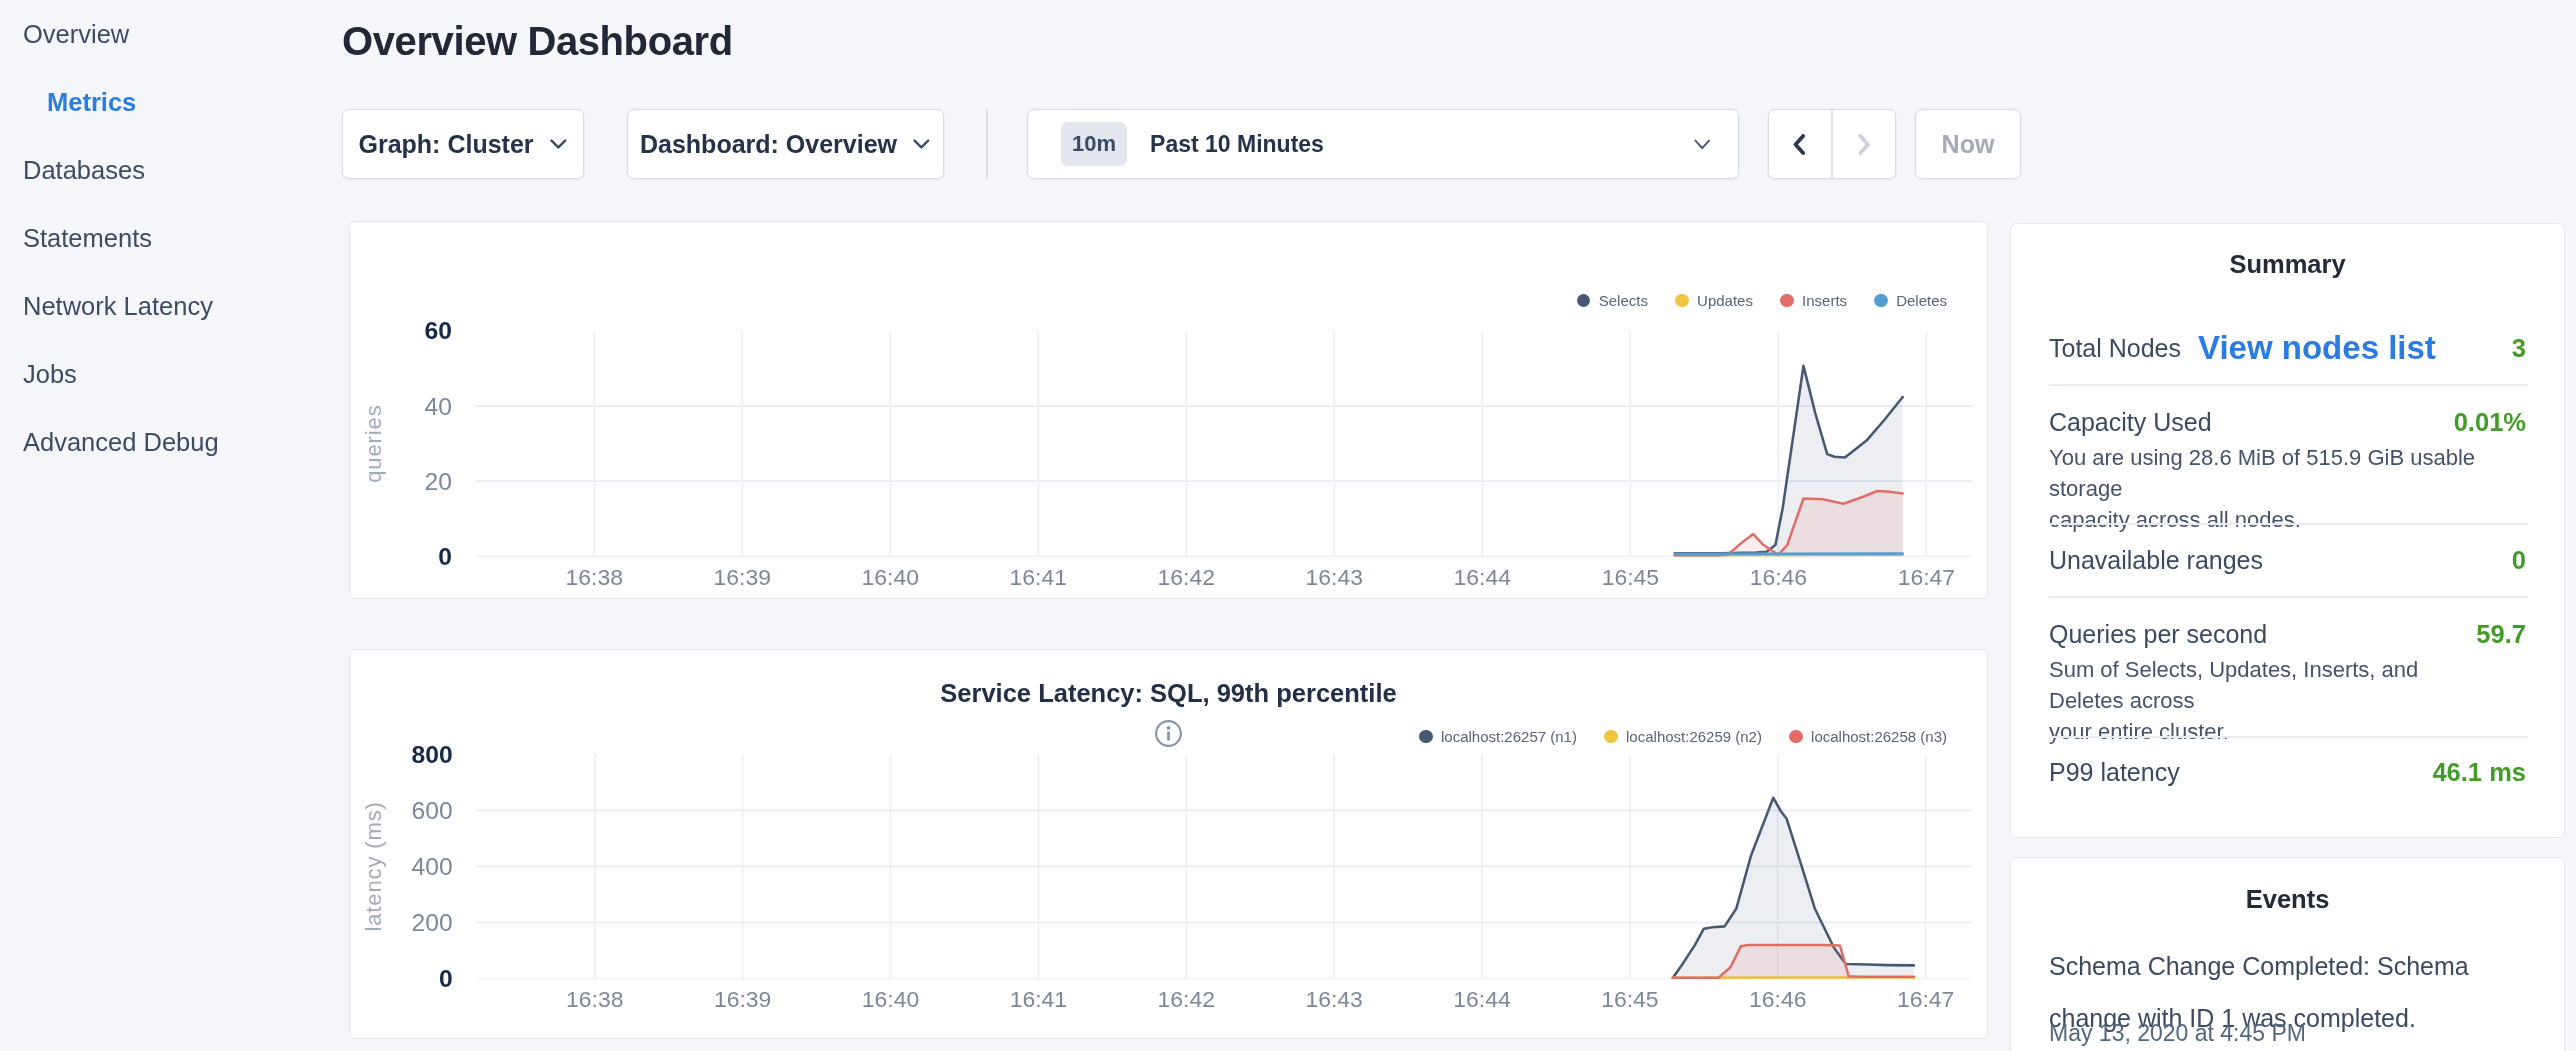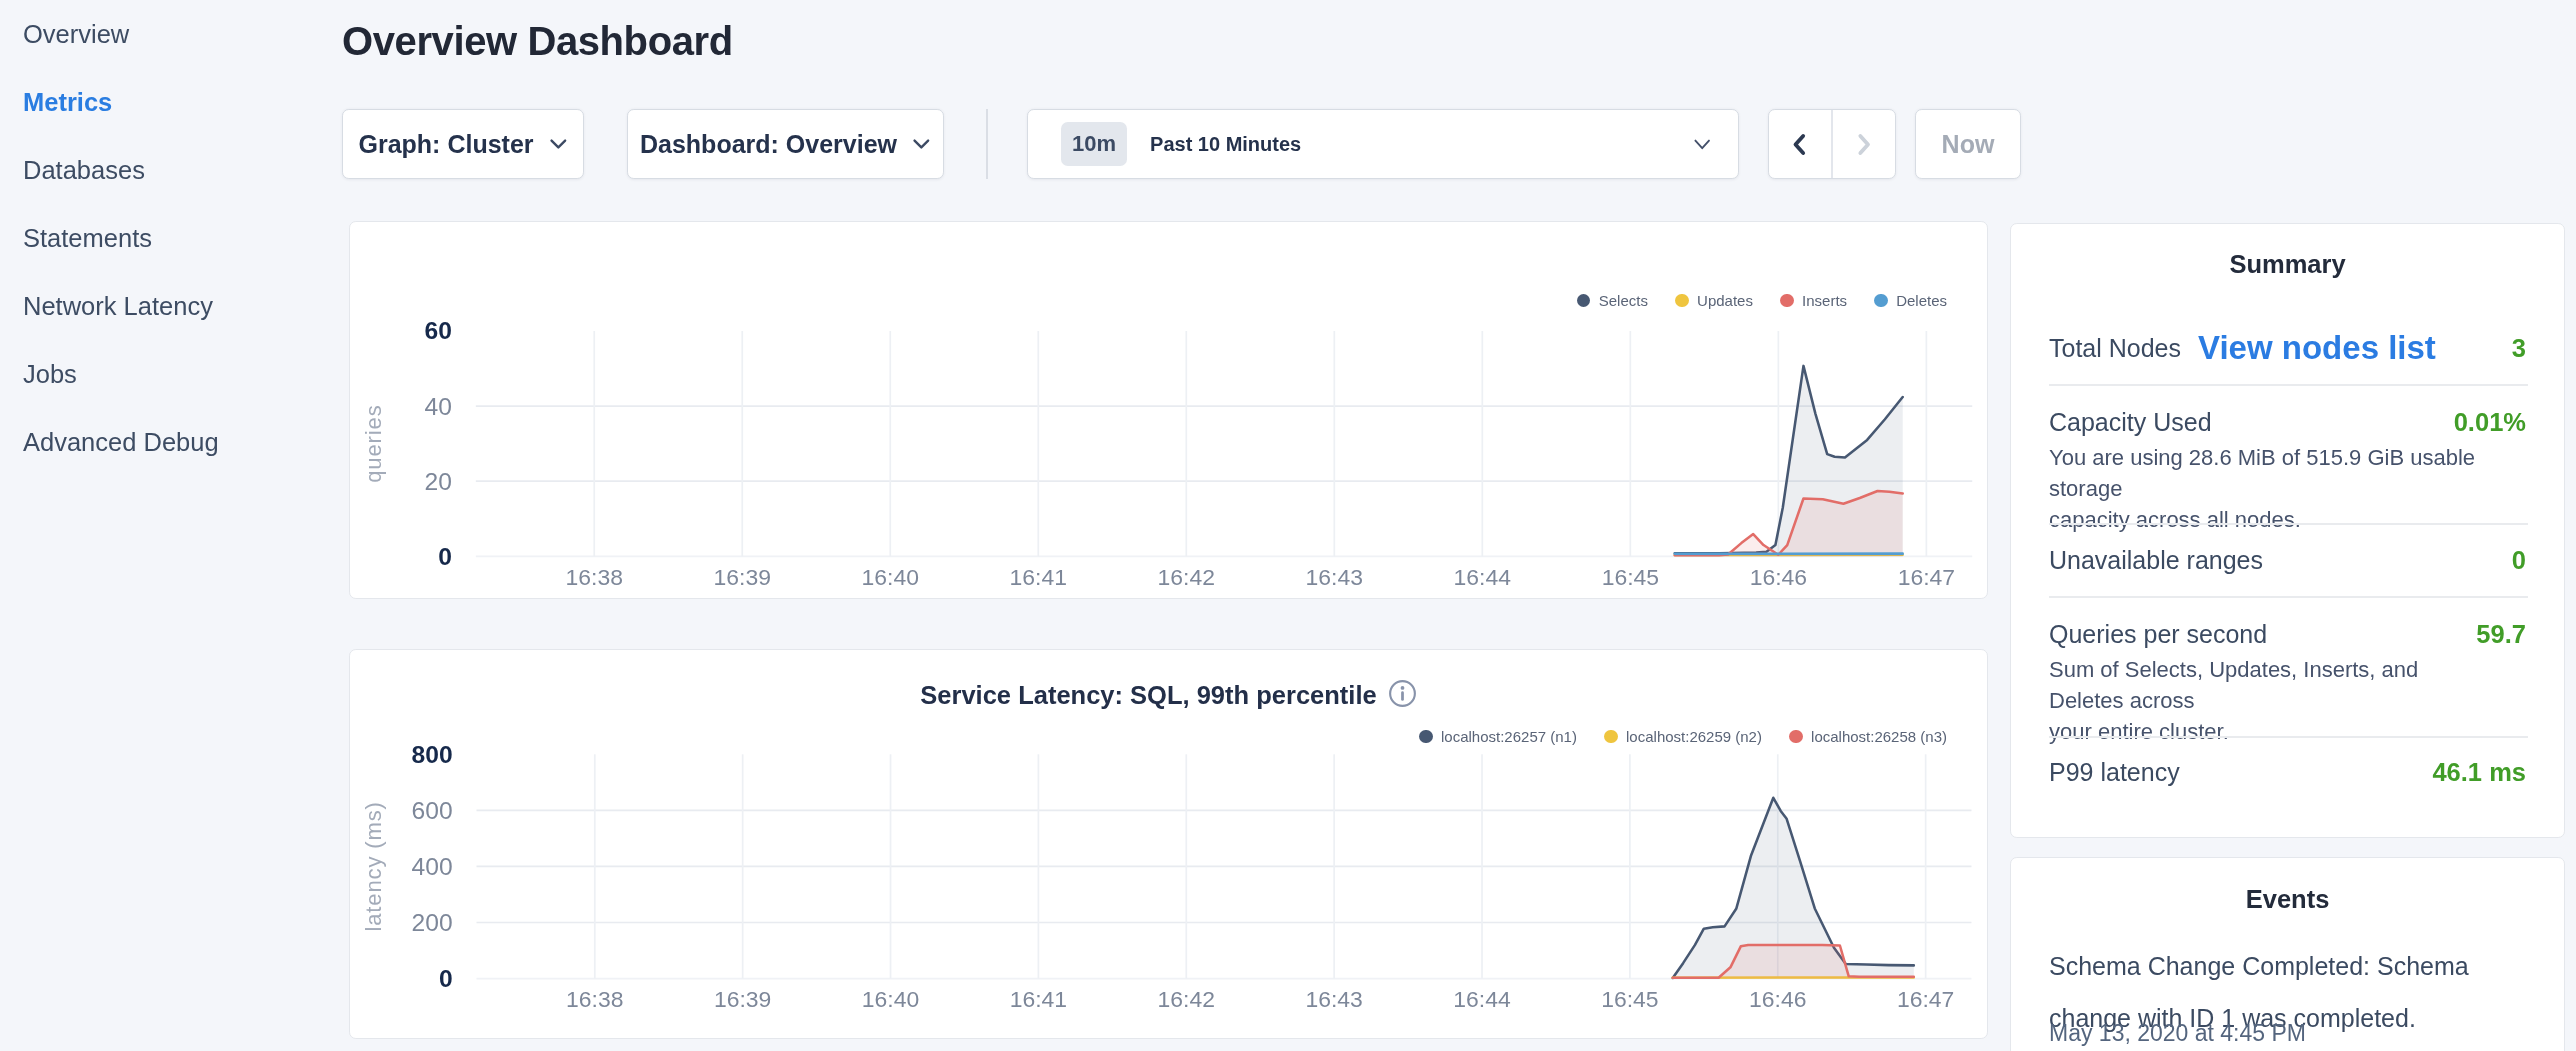--- a/index.html
+++ b/index.html
@@ -6,57 +6,57 @@
   body{
     width:2576px;height:1051px;position:relative;overflow:hidden;
     background:#f4f6fa;
     font-family:"Liberation Sans",sans-serif;
     -webkit-font-smoothing:antialiased;
   }
   
   .sidebar{position:absolute;left:0;top:0;width:340px;height:100%;}
   .nav-item{height:68px;display:flex;align-items:center;padding-left:23px;
     font-size:25.5px;color:#3d4c63;cursor:pointer;}
-  .nav-item.active{color:#2a7de1;font-weight:bold;}
+  .nav-item.active{color:#2a7de1;font-weight:bold;margin-left:24px;}
   
   .page-title{position:absolute;left:342px;top:18.7px;font-size:40px;font-weight:bold;
     color:#222836;letter-spacing:-0.4px;}
   
   .btn{position:absolute;top:109px;height:70px;background:#fff;
     border:1.7px solid #d7dce3;border-radius:6.8px;box-sizing:border-box;
     display:flex;align-items:center;justify-content:center;
     box-shadow:0 0.9px 2.6px rgba(60,70,90,0.08);cursor:pointer;
     font-weight:bold;color:#25324c;font-size:25px;}
   .btn .chev{margin-left:15.3px;display:flex;}
   #graph-btn{left:342px;width:242px;}
   #dashboard-btn{left:627px;width:317px;align-items:center;}
   .toolbar-divider{position:absolute;left:986px;top:109px;width:1.7px;height:70px;background:#dadee5;}
   #time-btn{left:1027px;width:712px;justify-content:flex-start;padding:0 33px;}
   .time-badge{background:#e3e7ed;border-radius:6.8px;padding:9.4px 11px;font-size:22px;
     font-weight:bold;color:#3b4a63;}
-  .time-label{margin-left:23px;font-size:20px;}
+  .time-label{margin-left:23px;font-size:23px;}
   #time-btn .chev{position:absolute;right:25.5px;margin:0;}
   .arrow-group{position:absolute;left:1768px;top:109px;width:128px;height:70px;
     background:#fff;border:1.7px solid #d7dce3;border-radius:6.8px;box-sizing:border-box;
     display:flex;box-shadow:0 0.9px 2.6px rgba(60,70,90,0.08);}
   .arrow-cell{flex:1;display:flex;align-items:center;justify-content:center;cursor:pointer;}
   .arrow-sep{width:1.7px;background:#e3e6ec;}
   #now-btn{left:1915px;width:106px;color:#a4abb6;}
   
   .card{position:absolute;background:#fff;border:1.7px solid #e4e7ec;border-radius:6.8px;
     box-sizing:border-box;}
   #chart-card-0{left:349px;top:221px;width:1639px;height:378px;}
   #chart-card-1{left:349px;top:649px;width:1639px;height:390px;}
   #summary-card{left:2010px;top:223px;width:555px;height:615px;}
   #events-card{left:2010px;top:857px;width:555px;height:247px;}
   
   .chart-title-row{position:absolute;left:0;right:0;display:flex;align-items:center;
     justify-content:center;gap:11px;}
   #chart-card-0 .chart-title-row{top:27px;}
-  #chart-card-1 .chart-title-row{top:29px;}
+  #chart-card-1 .chart-title-row{top:29px;flex-direction:column;}
   .chart-title{font-size:25.5px;font-weight:bold;color:#232f49;}
   .legend{position:absolute;right:40px;display:flex;gap:27px;align-items:center;}
   #legend-0{top:70px;}
   #legend-1{top:78px;}
   .legend-item{display:flex;align-items:center;gap:8.5px;font-size:15px;color:#5a6477;}
   .legend-dot{width:13.6px;height:13.6px;border-radius:50%;display:inline-block;}
   .plot-svg{position:absolute;left:0;}
   #svg-chart-0{top:96px;}
   #svg-chart-1{top:89px;}
   svg text{font-family:"Liberation Sans",sans-serif;}

